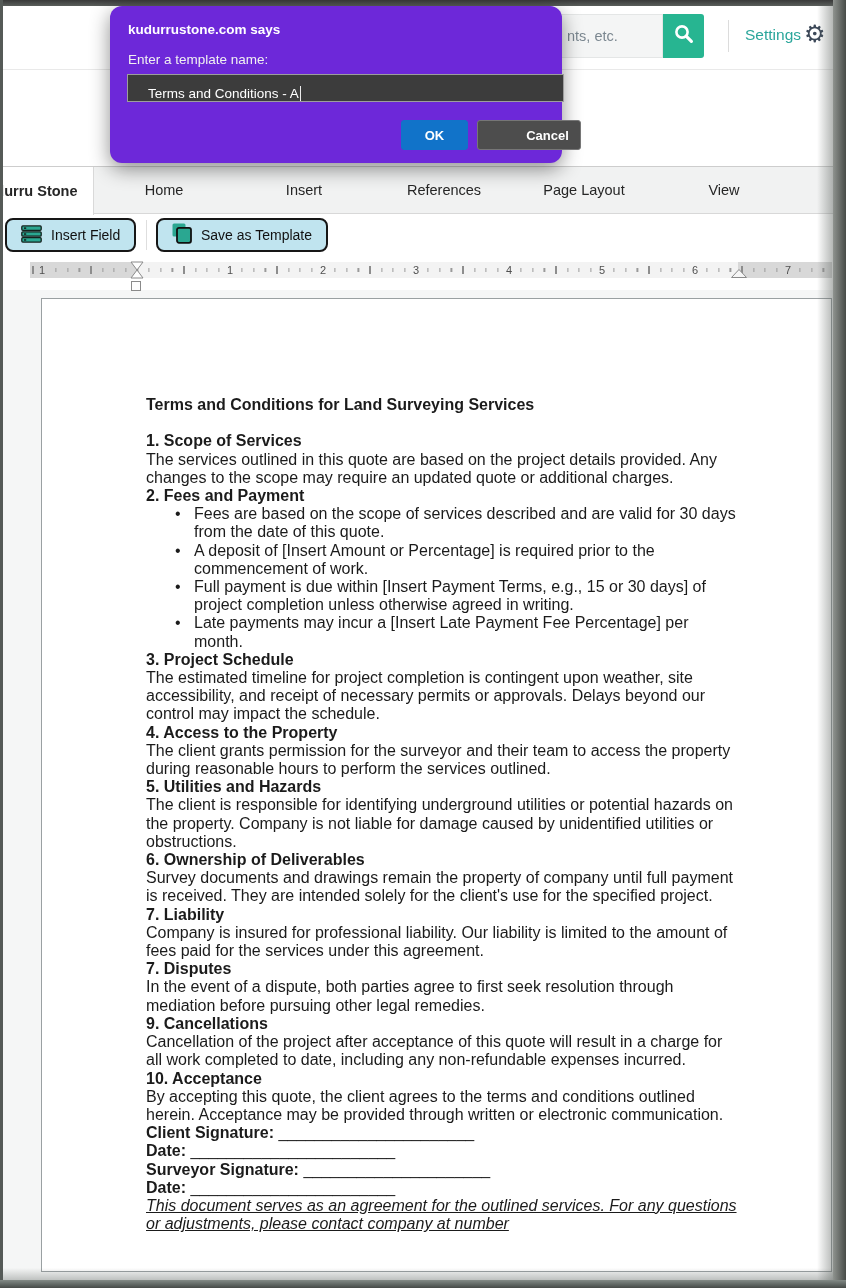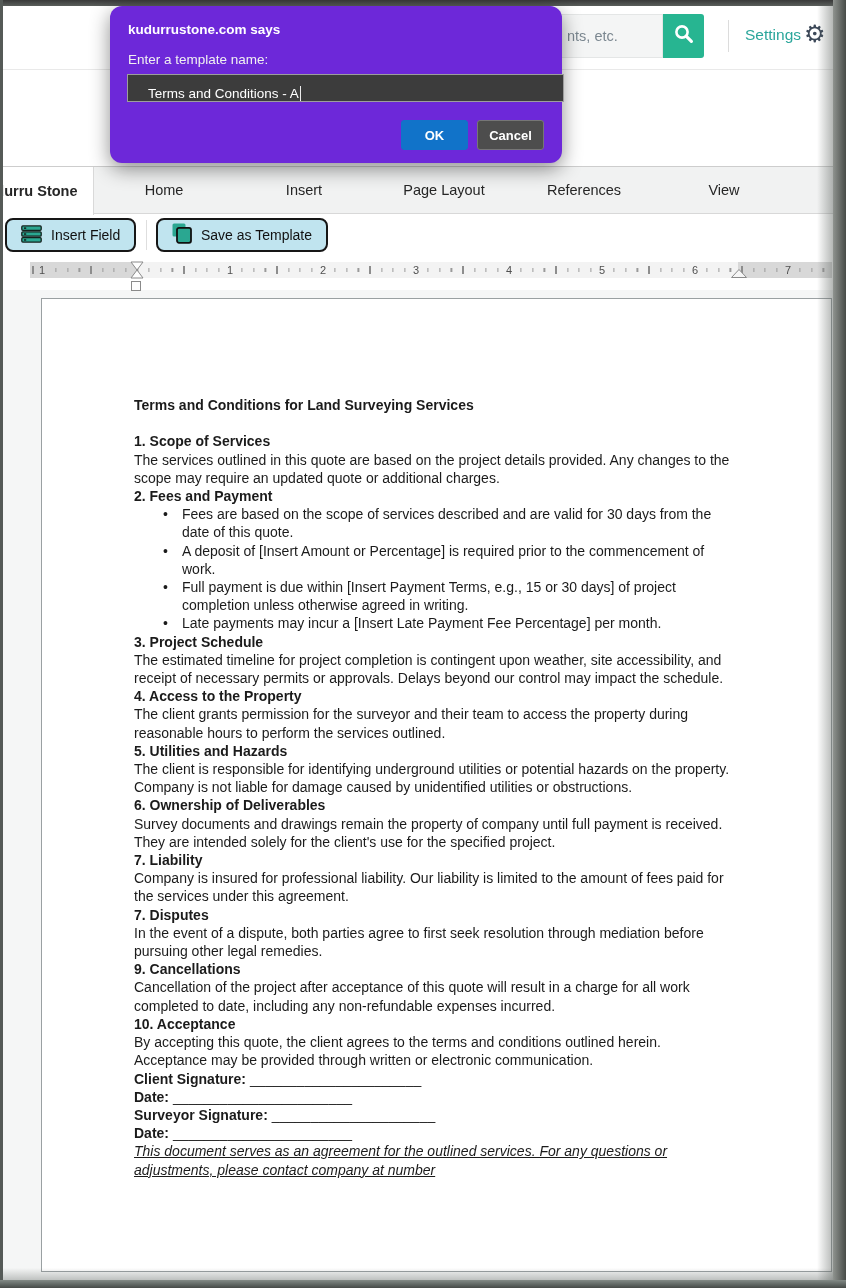--- a/index.html
+++ b/index.html
@@ -32,21 +32,21 @@
   .dlg-title{position:absolute;left:18px;top:16px;font-size:13.5px;font-weight:700;}
   .dlg-label{position:absolute;left:18px;top:46px;font-size:13.5px;color:#f1f1f1;}
   .dlg-input{position:absolute;left:17px;top:68px;width:415px;height:26px;background:#3c3c3c;
     border:1.5px solid #9d9d9d;box-sizing:content-box;display:flex;align-items:flex-end;
     padding-left:20px;font-size:13.5px;color:#fff;cursor:text;}
   .caret{display:inline-block;width:1.5px;height:15px;background:#ececec;margin-left:1px;}
   .dlg-btn{position:absolute;top:114px;width:65px;height:28px;border-radius:3px;font-size:13px;
     font-weight:700;color:#fff;display:flex;align-items:center;justify-content:center;cursor:pointer;
     font-family:"Liberation Sans",sans-serif;}
   .dlg-ok{left:291px;background:#1173c9;border:1px solid #1173c9;}
-  .dlg-cancel{left:367px;background:#4d4d4d;border:1px solid #767676;}
+  .dlg-cancel{left:367px;background:#4d4d4d;border:1px solid #767676;padding-left:37px;}
   
   .tabs{position:absolute;left:0;top:166px;width:846px;height:46px;background:#f1f2f2;
     border-top:1px solid #cdcdcd;border-bottom:1px solid #d8d8d8;display:flex;box-sizing:content-box;}
   .tab{height:46px;display:flex;align-items:center;justify-content:center;font-size:14.5px;
     color:#262626;cursor:pointer;flex:none;}
   .tab.active{height:48px;margin-bottom:-1px;background:#fff;border-right:1px solid #d9d9d9;
     font-weight:700;justify-content:flex-start;overflow:hidden;}
   .tab.active span{display:block;margin-left:-24px;white-space:nowrap;}
   
   .tbtn{position:absolute;top:218px;height:34px;background:#c0e4ef;border:2px solid #161616;
@@ -69,21 +69,21 @@
   .rnum{position:absolute;top:0;height:16px;line-height:16px;transform:translateX(-50%);
     font-size:11px;color:#4f4f4f;padding:0 3px;background:#f3f3f3;}
   .rnum.on-dark{background:#d8d8d8;}
   .marker{position:absolute;z-index:5;}
   .ind-box{position:absolute;left:131px;top:281px;width:10px;height:10px;background:#fdfdfd;
     border:1px solid #8a8a8a;box-sizing:border-box;z-index:5;}
   
   .viewport{position:absolute;left:0;top:290px;width:846px;height:998px;background:#f5f6f6;}
   .page{position:absolute;left:41px;top:8px;width:791px;height:974px;background:#fff;
     border:1px solid #9aa0a2;box-sizing:border-box;}
-  .doc{position:absolute;left:92px;right:94px;top:97px;font-size:14px;line-height:18.2px;color:#1b1b1b;}
+  .doc{position:absolute;left:104px;right:94px;top:97px;font-size:16px;line-height:18.2px;color:#1b1b1b;}
   .b.title{font-weight:700;}
   .b.blank{height:18.2px;}
   .b.h{font-weight:700;}
   .b.li{padding-left:48px;position:relative;}
   .b.li::before{content:"\2022";position:absolute;left:29px;}
   .b.sig .lbl{font-weight:700;}
   .b.it{font-style:italic;text-decoration:underline;}
 </style>
 </head>
 <body>
@@ -110,24 +110,24 @@
       <div class="tab active" style="width: 93px;">
         <span>Kudurru Stone</span>
       </div>
       <div class="tab" style="width: 140px;">
         <span>Home</span>
       </div>
       <div class="tab" style="width: 140px;">
         <span>Insert</span>
       </div>
       <div class="tab" style="width: 140px;">
+        <span>References</span>
+      </div>
+      <div class="tab" style="width: 140px;">
         <span>Page Layout</span>
-      </div>
-      <div class="tab" style="width: 140px;">
-        <span>References</span>
       </div>
       <div class="tab" style="width: 140px;">
         <span>View</span>
       </div>
     </div>
 
   <div class="tbtn tbtn-1">
     <span>
       <svg width="21" height="18" viewBox="0 0 21 18">
         <rect x="0.8" y="0.9" width="19.4" height="4.4" rx="1" fill="#2aa791" stroke="#13211d" stroke-width="1.3"></rect>

